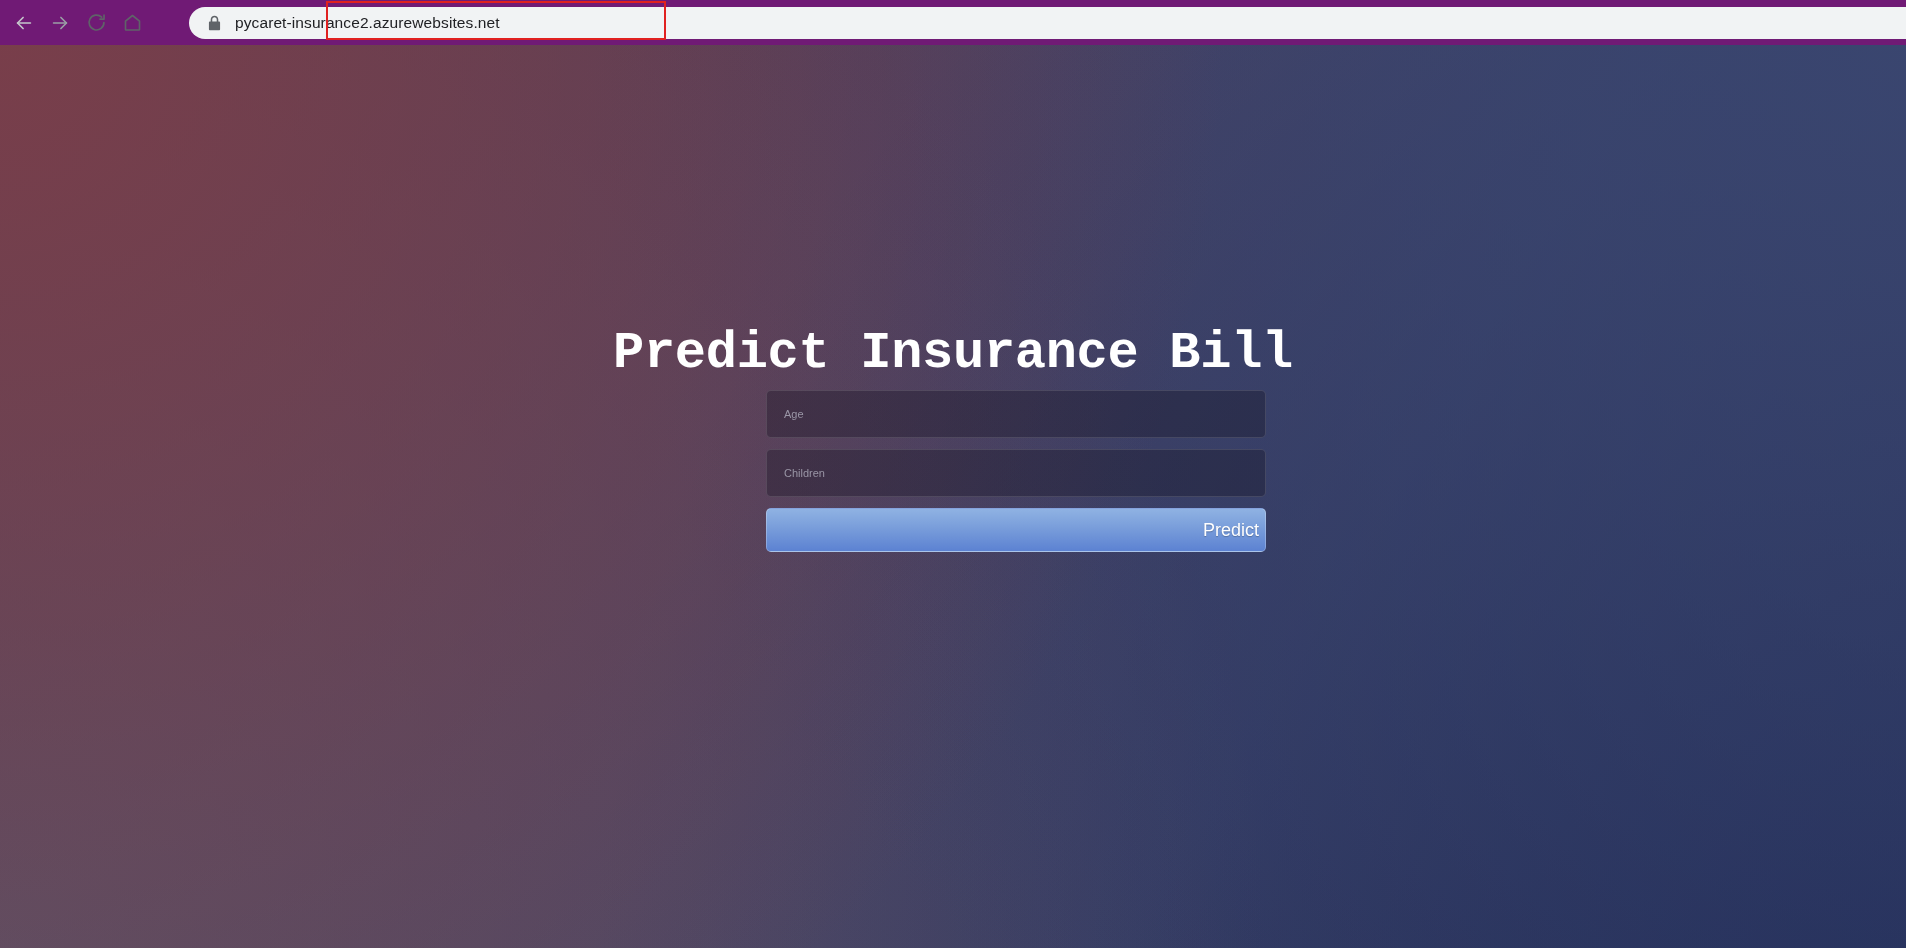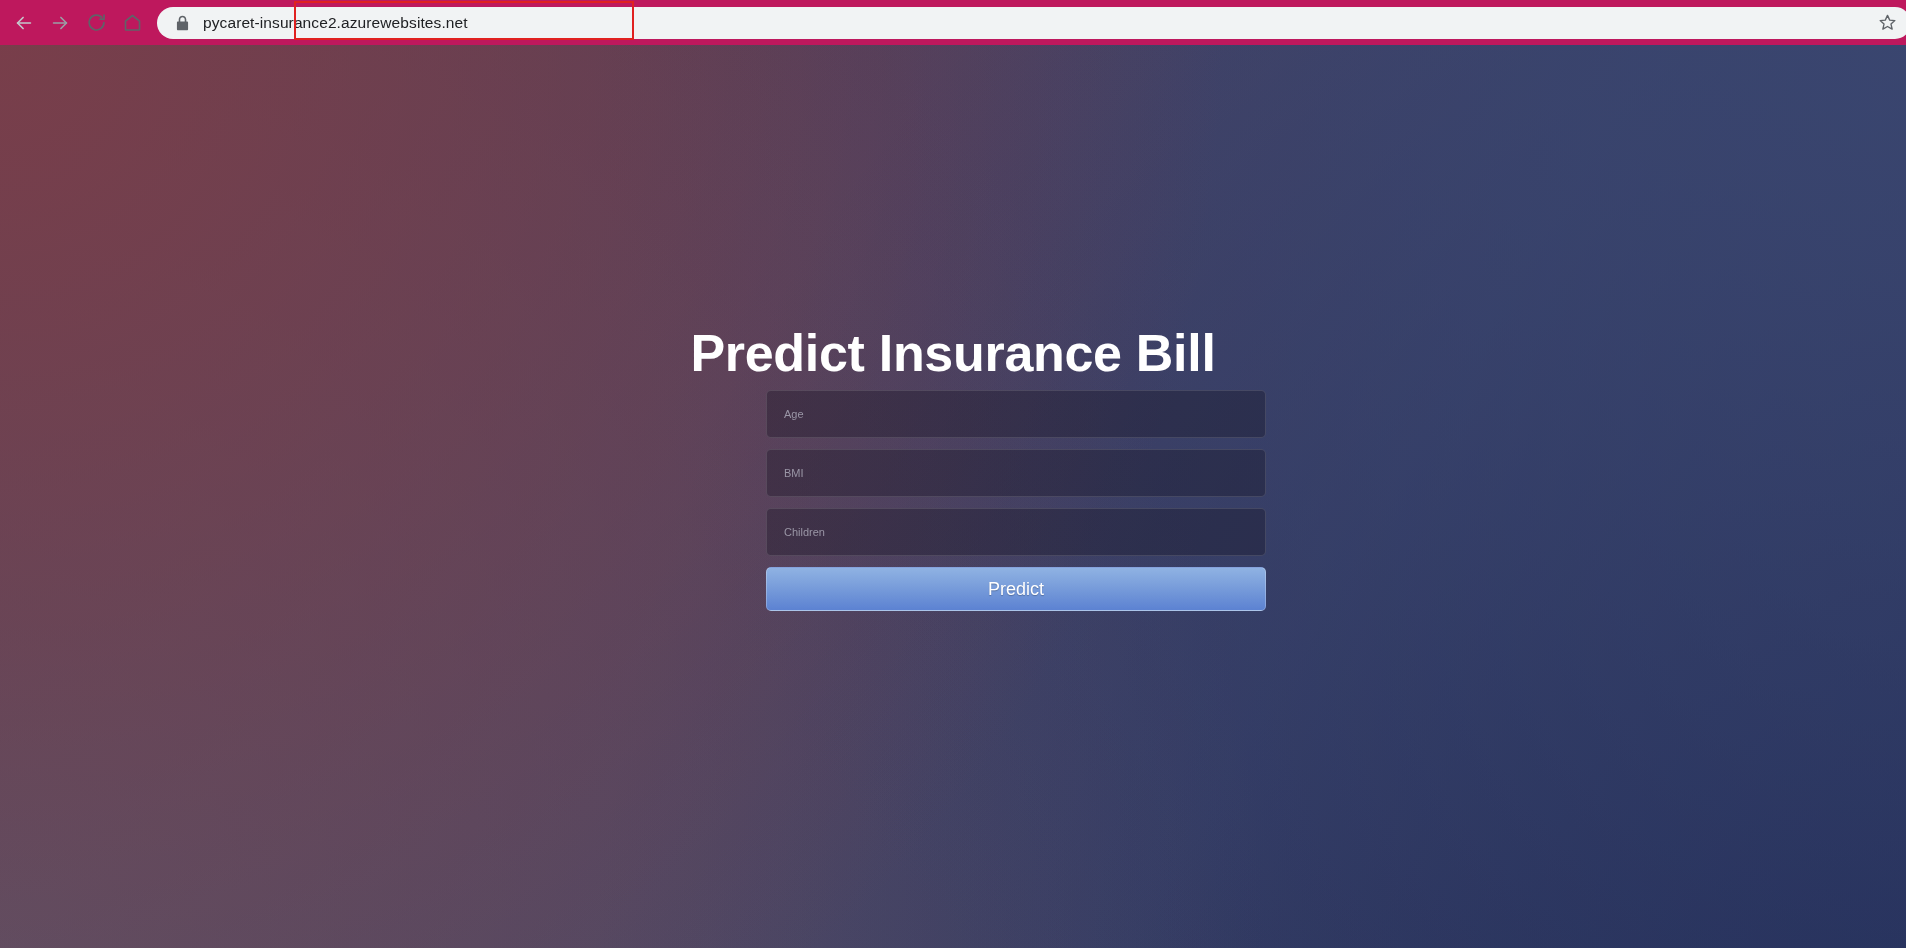--- a/index.html
+++ b/index.html
@@ -17,23 +17,24 @@
     height: 948px;
     background: #ffffff;
   }
 
   
   .browser-chrome {
     position: absolute;
     top: 0; left: 0;
     width: 1906px;
     height: 45px;
-    background: #be185d;
+    background: #701a75;
     display: flex;
     align-items: flex-start;
+    gap: 32px;
   }
 
   .nav-buttons {
     display: flex;
     align-items: center;
     height: 45px;
     padding-left: 6px;
   }
 
   .nav-btn {
@@ -136,21 +137,21 @@
     position: absolute;
     top: 245px;
     left: 0;
     width: 1906px;
     text-align: center;
     color: #ffffff;
     font-size: 52px;
     font-weight: bold;
     letter-spacing: -0.3px;
     line-height: 1.1;
-    font-family: Liberation Sans, sans-serif;
+    font-family: Liberation Mono, monospace;
   }
 
   .form-area {
     position: absolute;
     left: 766px;
     top: 345px;
     width: 500px;
   }
 
   .field {
@@ -178,20 +179,21 @@
     height: 44px;
     margin-top: 7px;
     border: 1px solid rgba(255,255,255,0.25);
     border-radius: 5px;
     background: linear-gradient(to bottom, #8fb2e3 0%, #7ea2dc 35%, #5c82d2 100%);
     color: #ffffff;
     font-size: 18px;
     font-family: "Liberation Sans", sans-serif;
     cursor: pointer;
     text-shadow: 0 1px 1px rgba(0,0,0,0.25);
+    text-align: right;
   }
 </style>
 </head>
 <body>
 
 <div id="app">
 
   <div class="browser-chrome">
 
     <div class="nav-buttons">
@@ -241,21 +243,20 @@
   <div class="viewport">
     <div class="page-inner">
 
       <h1 class="page-title">Predict Insurance Bill</h1>
 
       <form class="form-area">
 
         <input class="field" type="text" placeholder="Age" style="">
 
 
-        <input class="field" type="text" placeholder="BMI" style="">
 
         <input class="field" type="text" placeholder="Children" style="">
 
 
 
         <button class="predict-btn" type="submit">Predict</button>
       </form>
 
     </div>
   </div>

